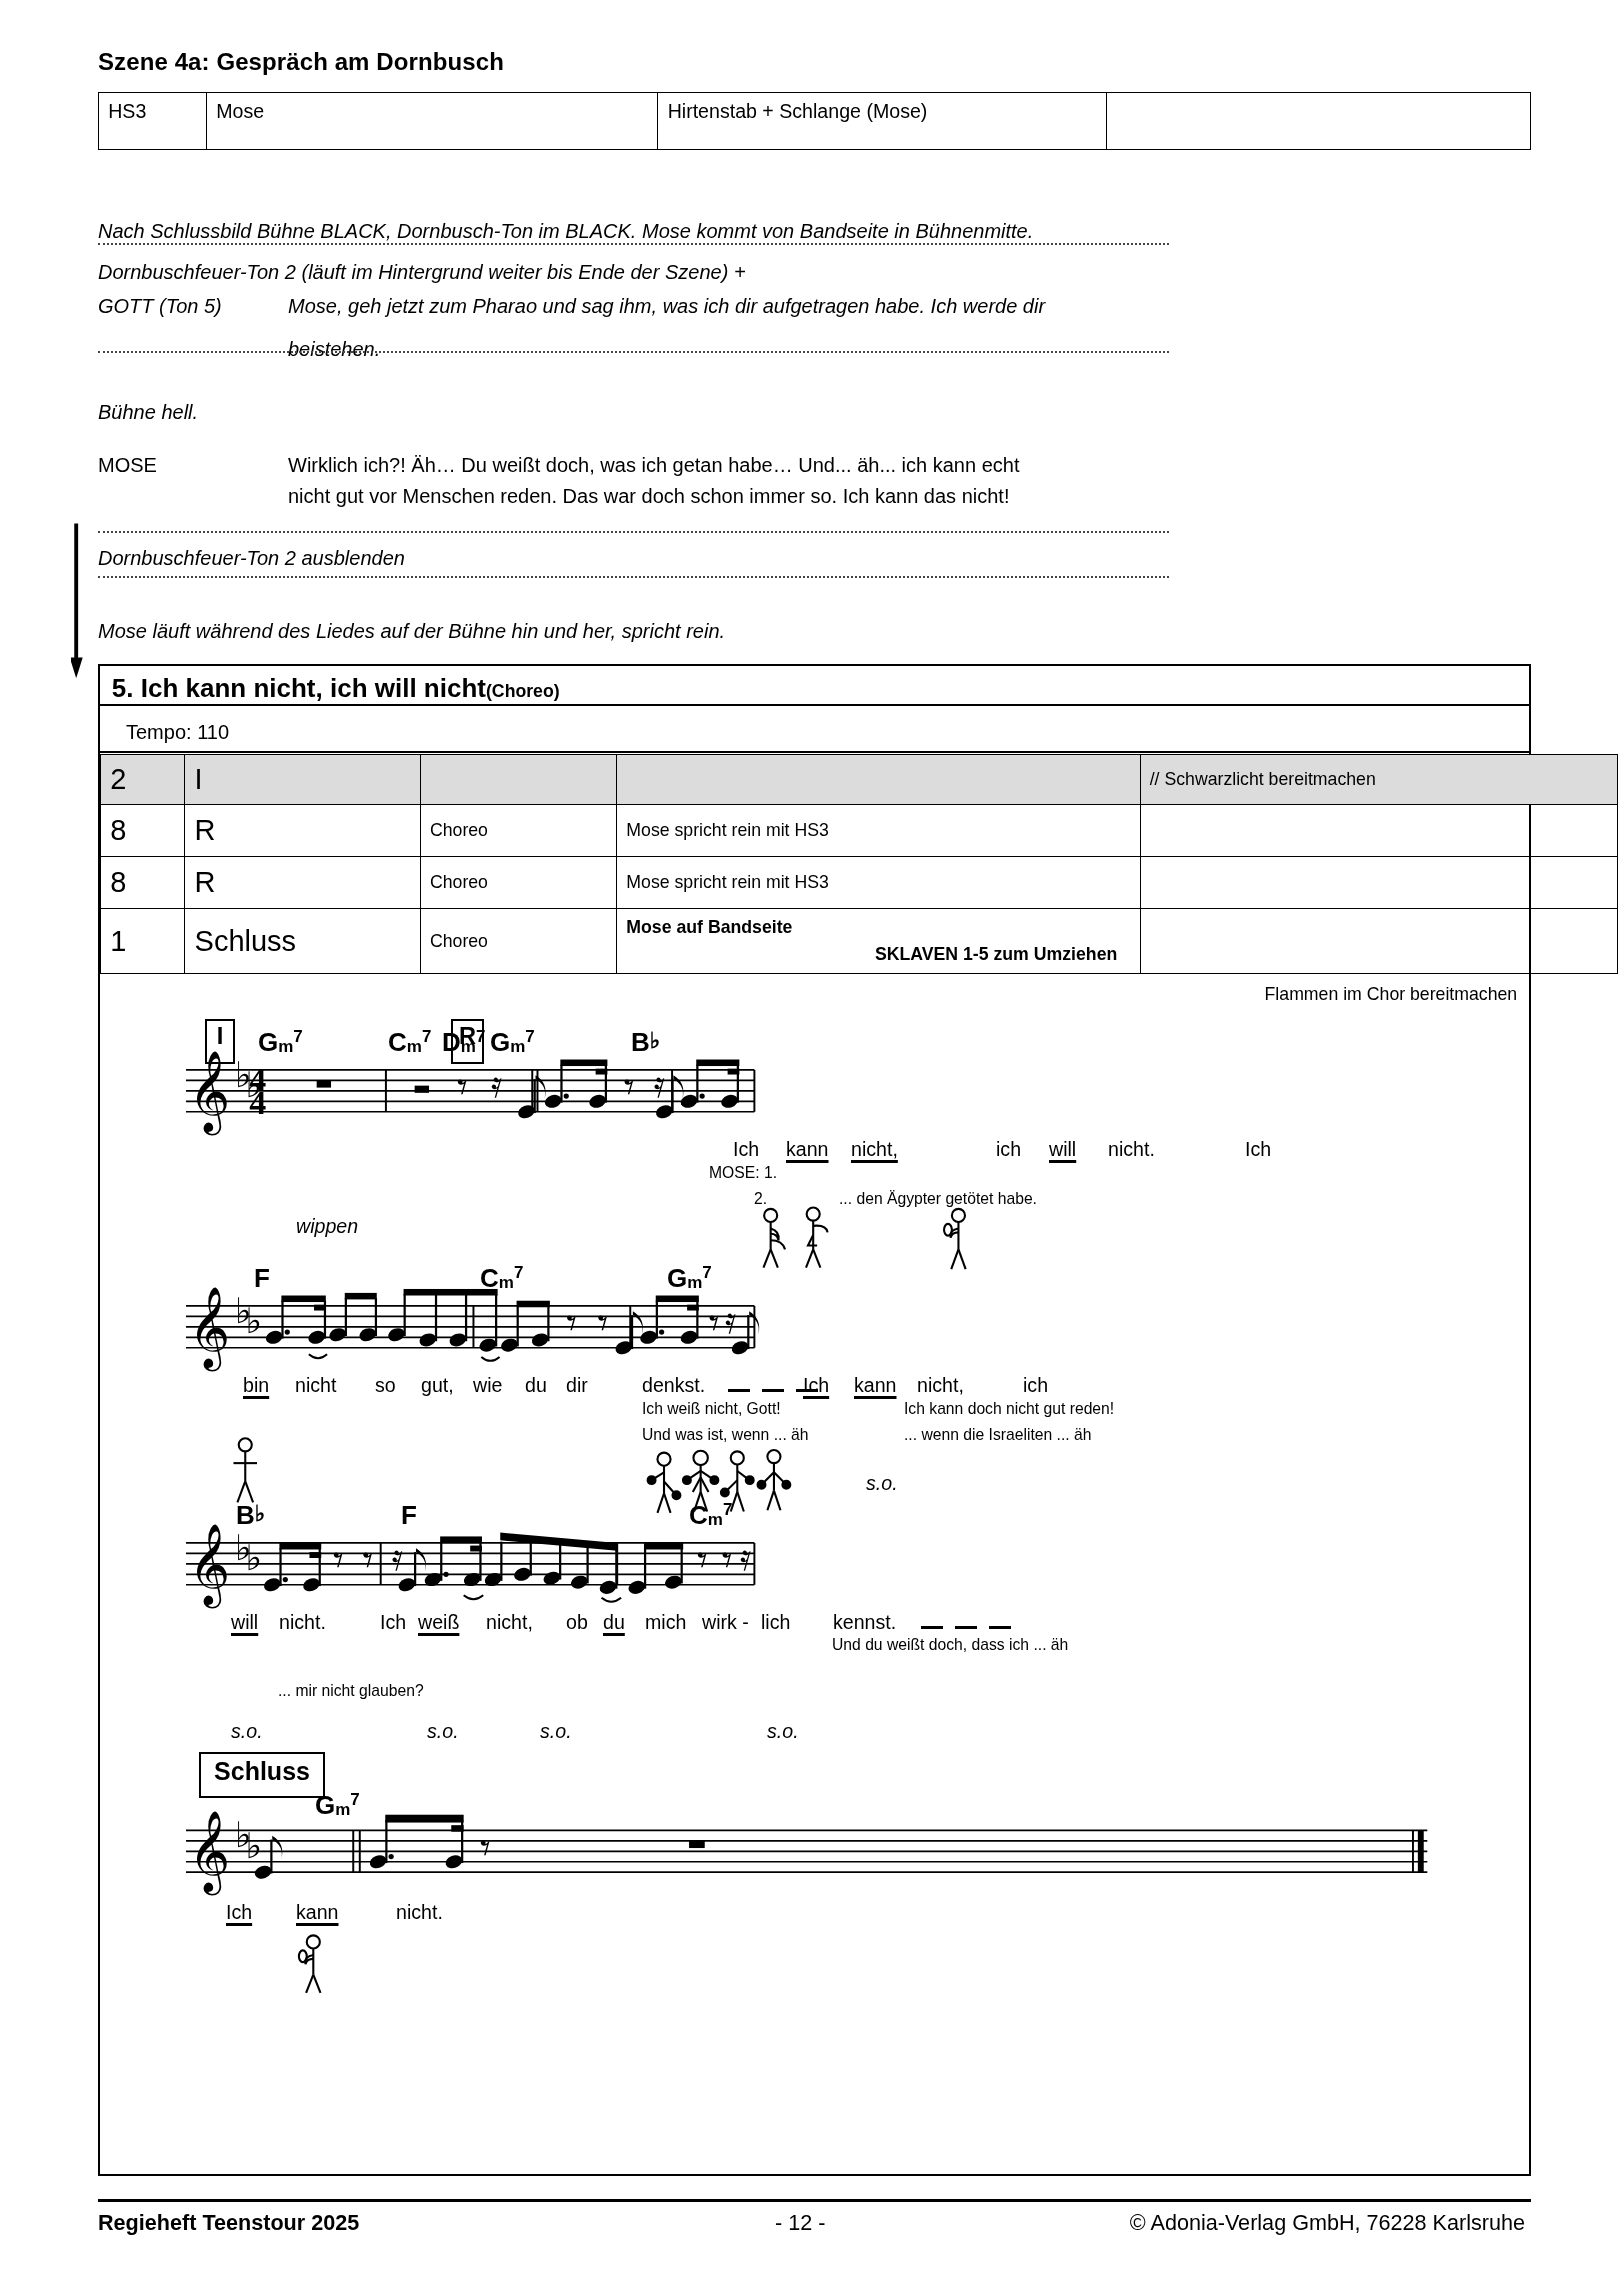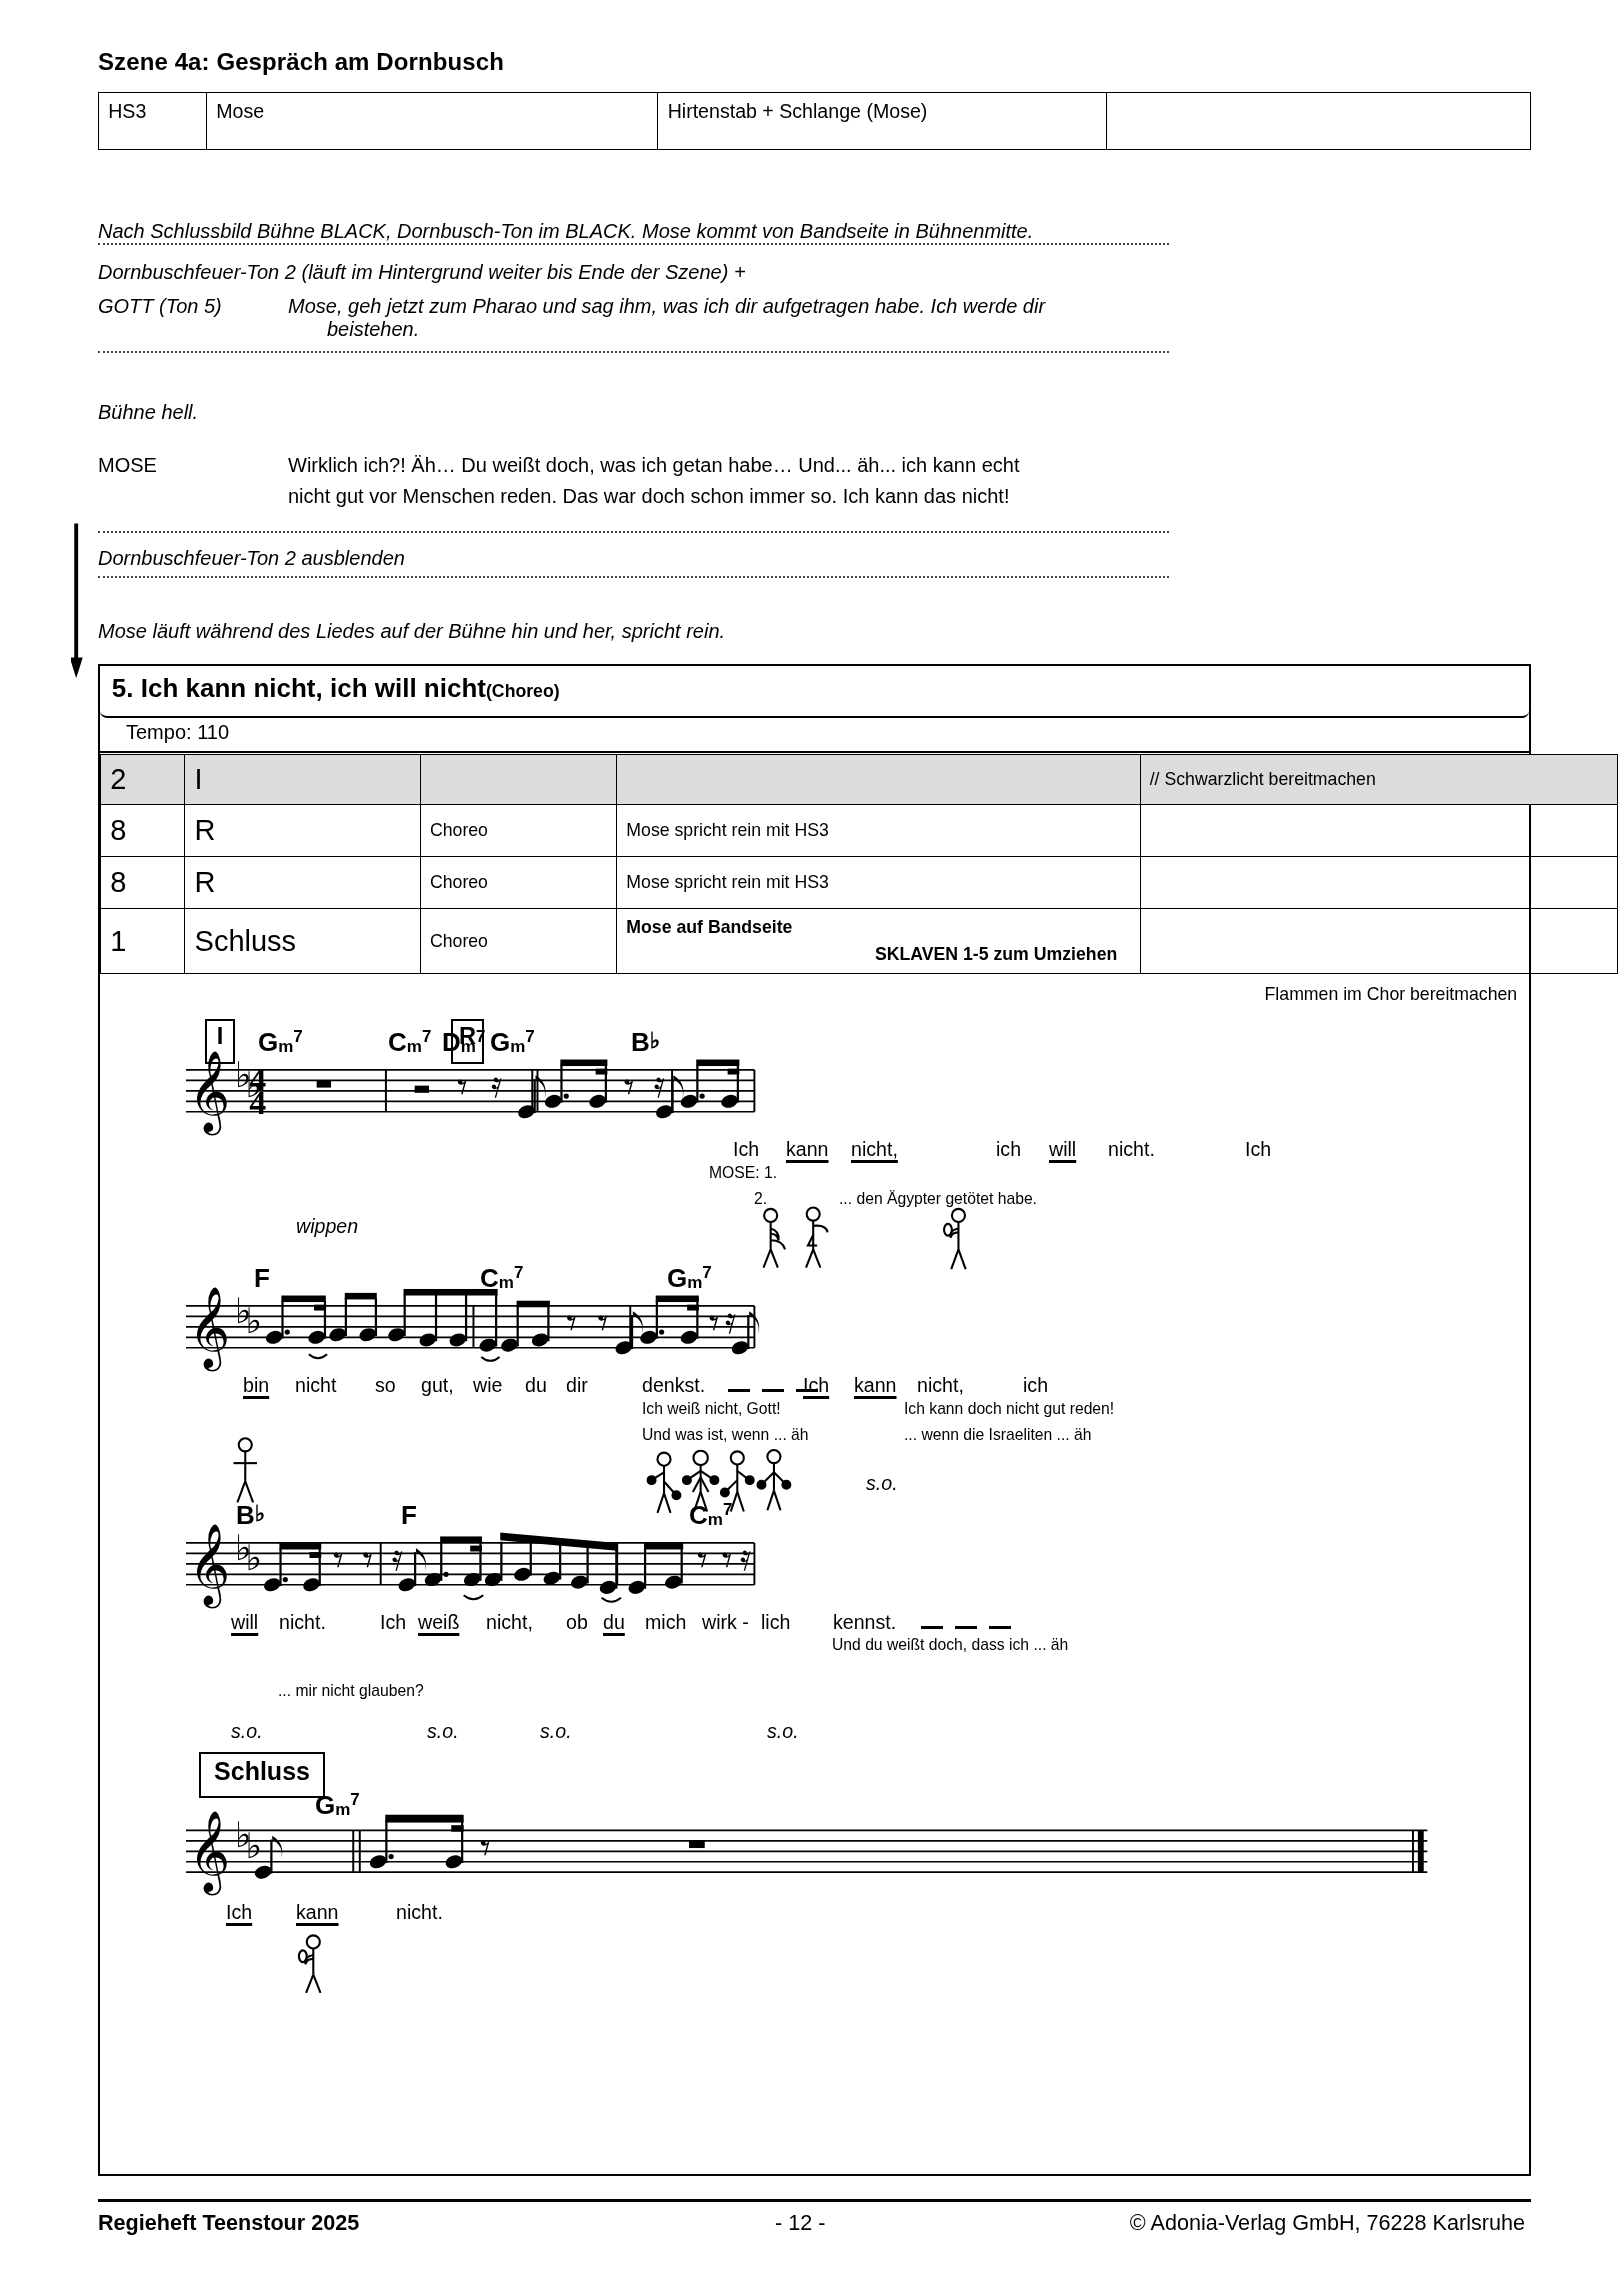--- a/index.html
+++ b/index.html
@@ -60,22 +60,22 @@
   #flow-arrow{position:absolute;left:71px;top:523px;width:26px;height:157px;}
 
   
   #song-box{
     position:absolute;left:98px;top:664px;
     width:1433px;height:1512px;
     border:2px solid #000;
     box-sizing:border-box;
   }
   #song-title-row{
-    position:absolute;left:0;top:0;width:100%;height:52px;
-    border-bottom:2px solid #000;box-sizing:border-box;border-radius:7px;
+    position:absolute;left:0;top:0;width:100%;height:40px;
+    border-bottom:2px solid #000;box-sizing:border-box;
   }
   #song-title{
     position:absolute;left:11.8px;top:6.5px;
     font-size:26px;font-weight:bold;
   }
   #song-title .sub{font-size:17.7px;font-weight:bold;}
   #tempo-row{
     position:absolute;left:0;top:48px;width:100%;height:39px;
     border-bottom:2px solid #000;box-sizing:border-box;
   }
@@ -152,21 +152,21 @@
     </tr>
   </tbody>
     </table>
 
   <div class="narr" style="left:98px;top:178px;width:1374px;margin-top:40px;">Nach Schlussbild Bühne BLACK, Dornbusch-Ton im BLACK. Mose kommt von Bandseite in Bühnenmitte.</div>
 
   <div class="dash-line" style="left:98px;top:243px;width:1071px;"></div>
   <div class="narr" style="left:98px;top:259px;width:1073px;">Dornbuschfeuer-Ton 2 (läuft im Hintergrund weiter bis Ende der Szene) +</div>
   <div class="narr" style="left:98px;top:293px;">GOTT (Ton 5)</div>
   <div class="narr" style="left:288px;top:293px;width:883px;">Mose, geh jetzt zum Pharao und sag ihm, was ich dir aufgetragen habe. Ich werde dir</div>
-  <div class="narr" style="left:288px;top:316px;width:883px;margin-left:39px;">beistehen.</div>
+  <div class="narr" style="left:288px;top:336px;width:883px;">beistehen.</div>
   <div class="dash-line" style="left:98px;top:351px;width:1071px;"></div>
 
   <div class="narr" style="left:98px;top:399px;">Bühne hell.</div>
 
   <div class="plain" style="left:98px;top:452px;">MOSE</div>
   <div class="plain" style="left:288px;top:483px;width:890px;">nicht gut vor Menschen reden. Das war doch schon immer so. Ich kann das nicht!</div>
   <div class="plain" style="left:288px;top:452px;width:890px;">Wirklich ich?! Äh… Du weißt doch, was ich getan habe… Und... äh... ich kann echt</div>
 
   <div class="dash-line" style="left:98px;top:531px;width:1071px;"></div>
   <div class="narr" style="left:98px;top:545px;">Dornbuschfeuer-Ton 2 ausblenden</div>

